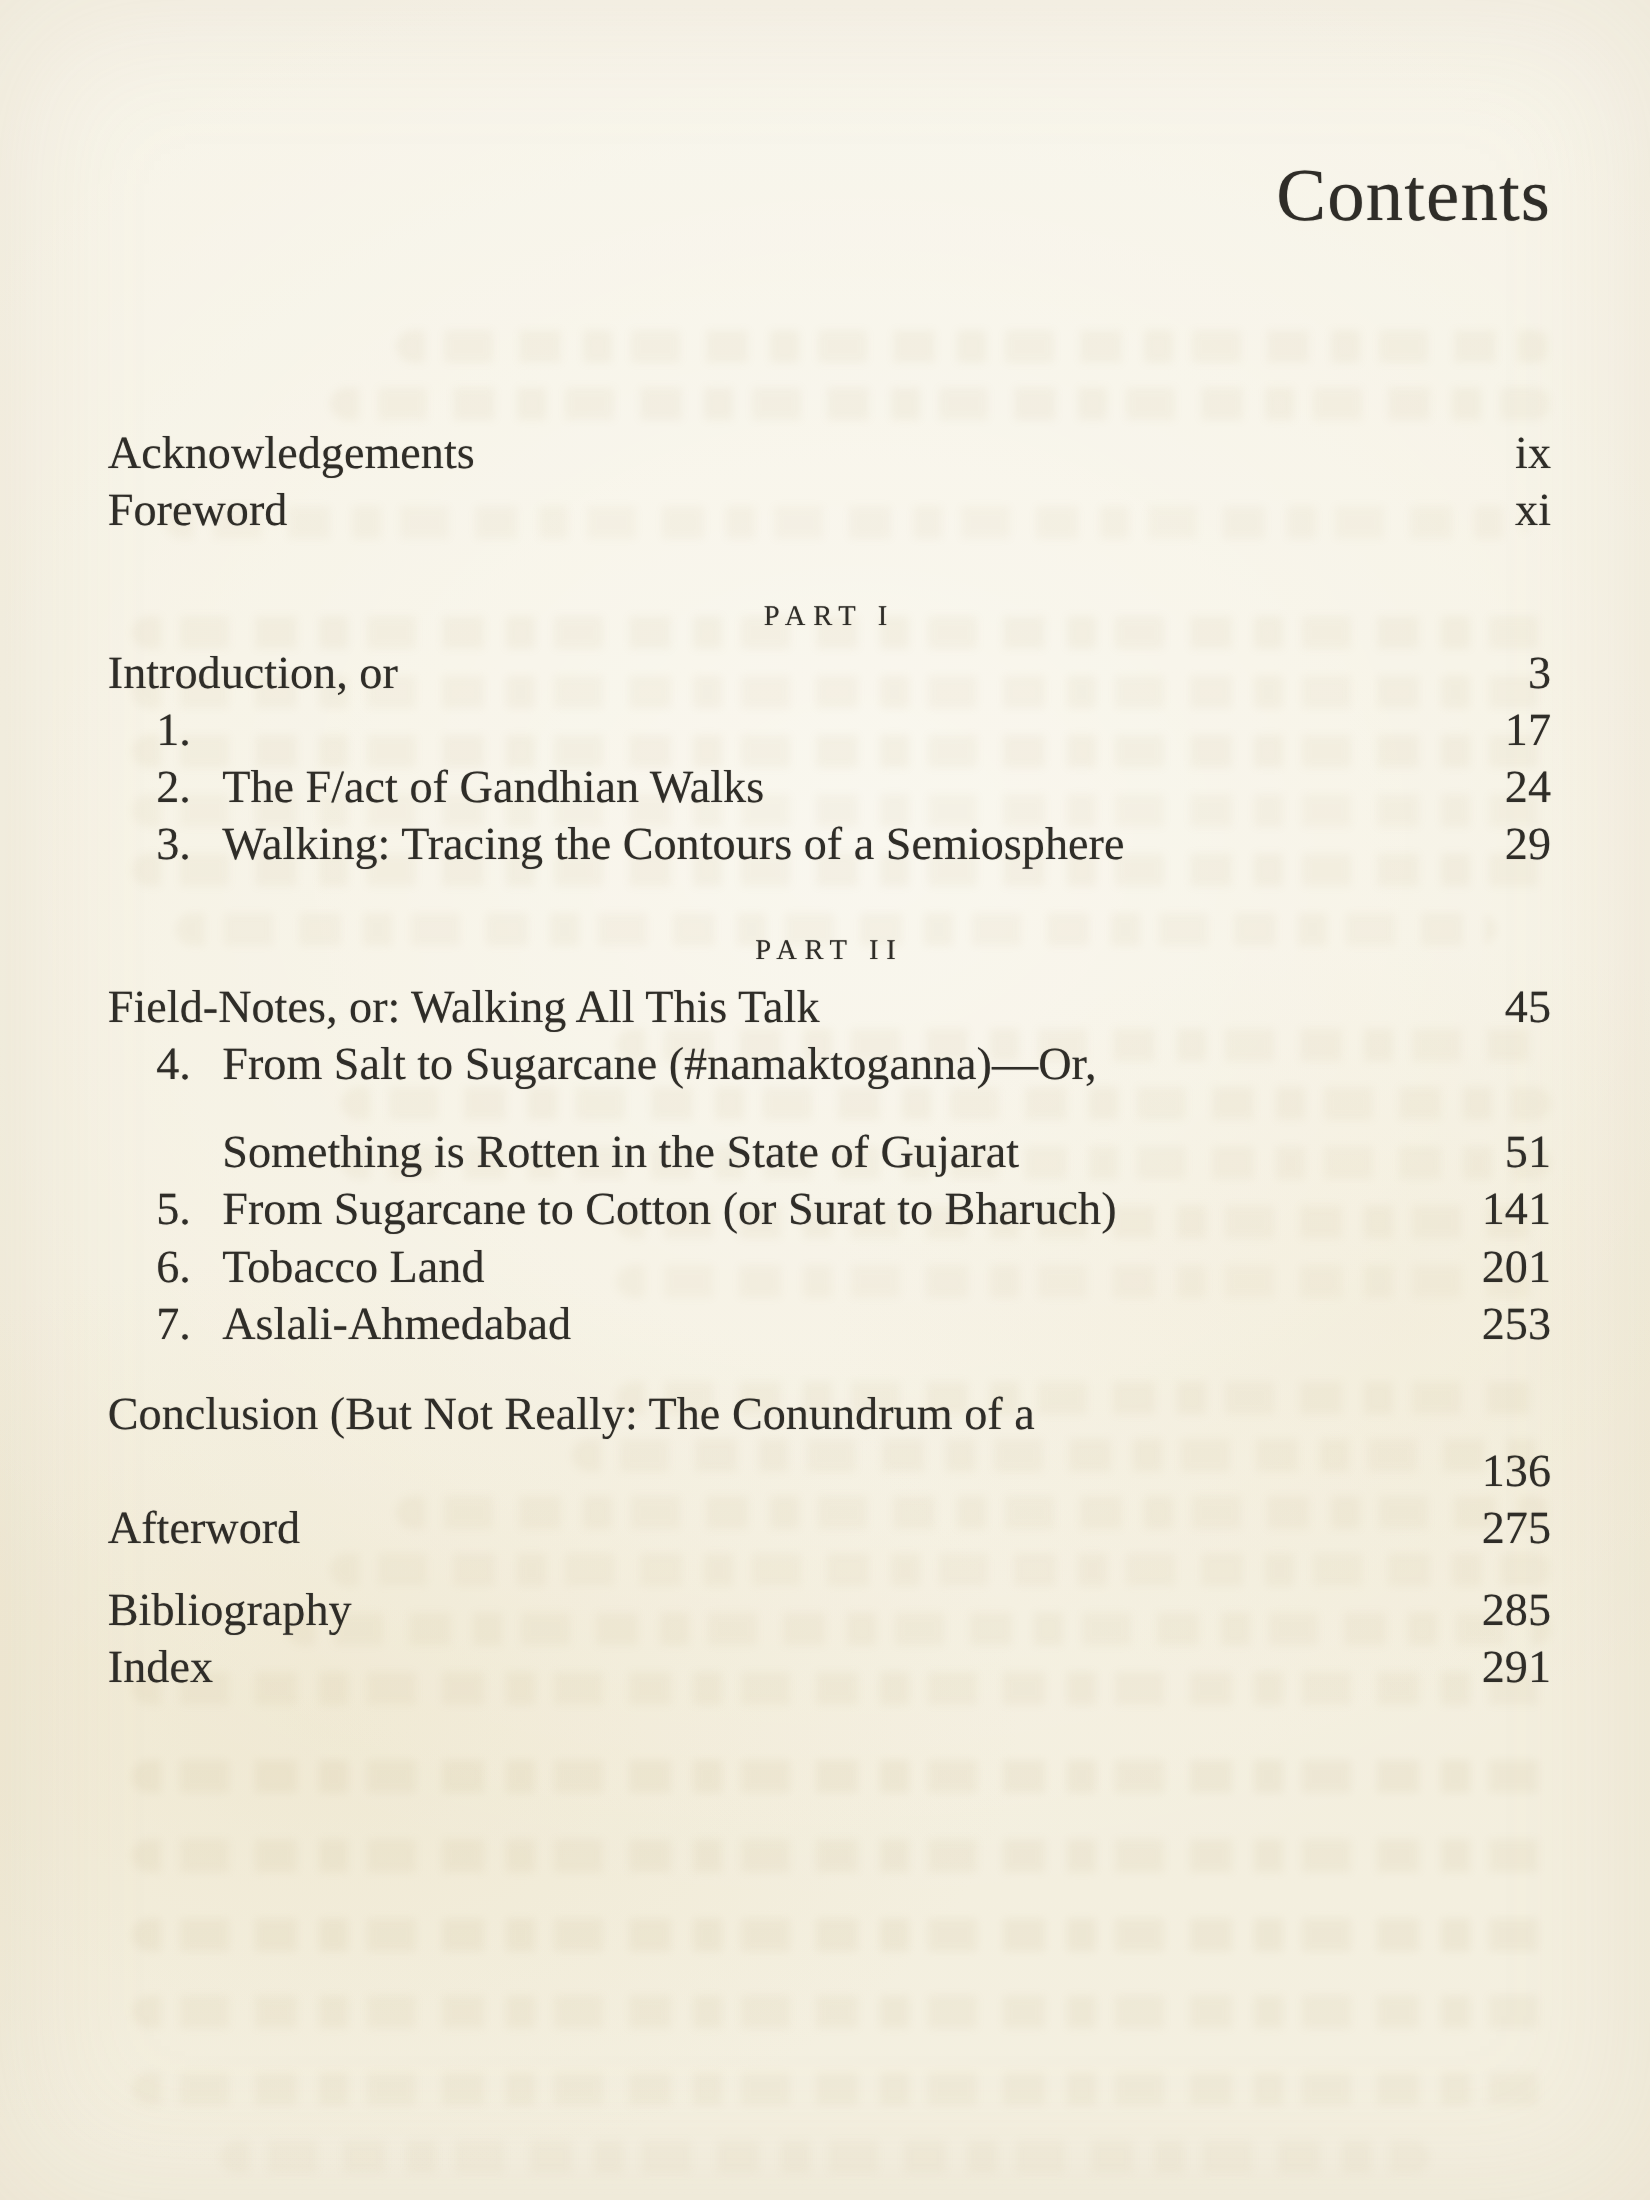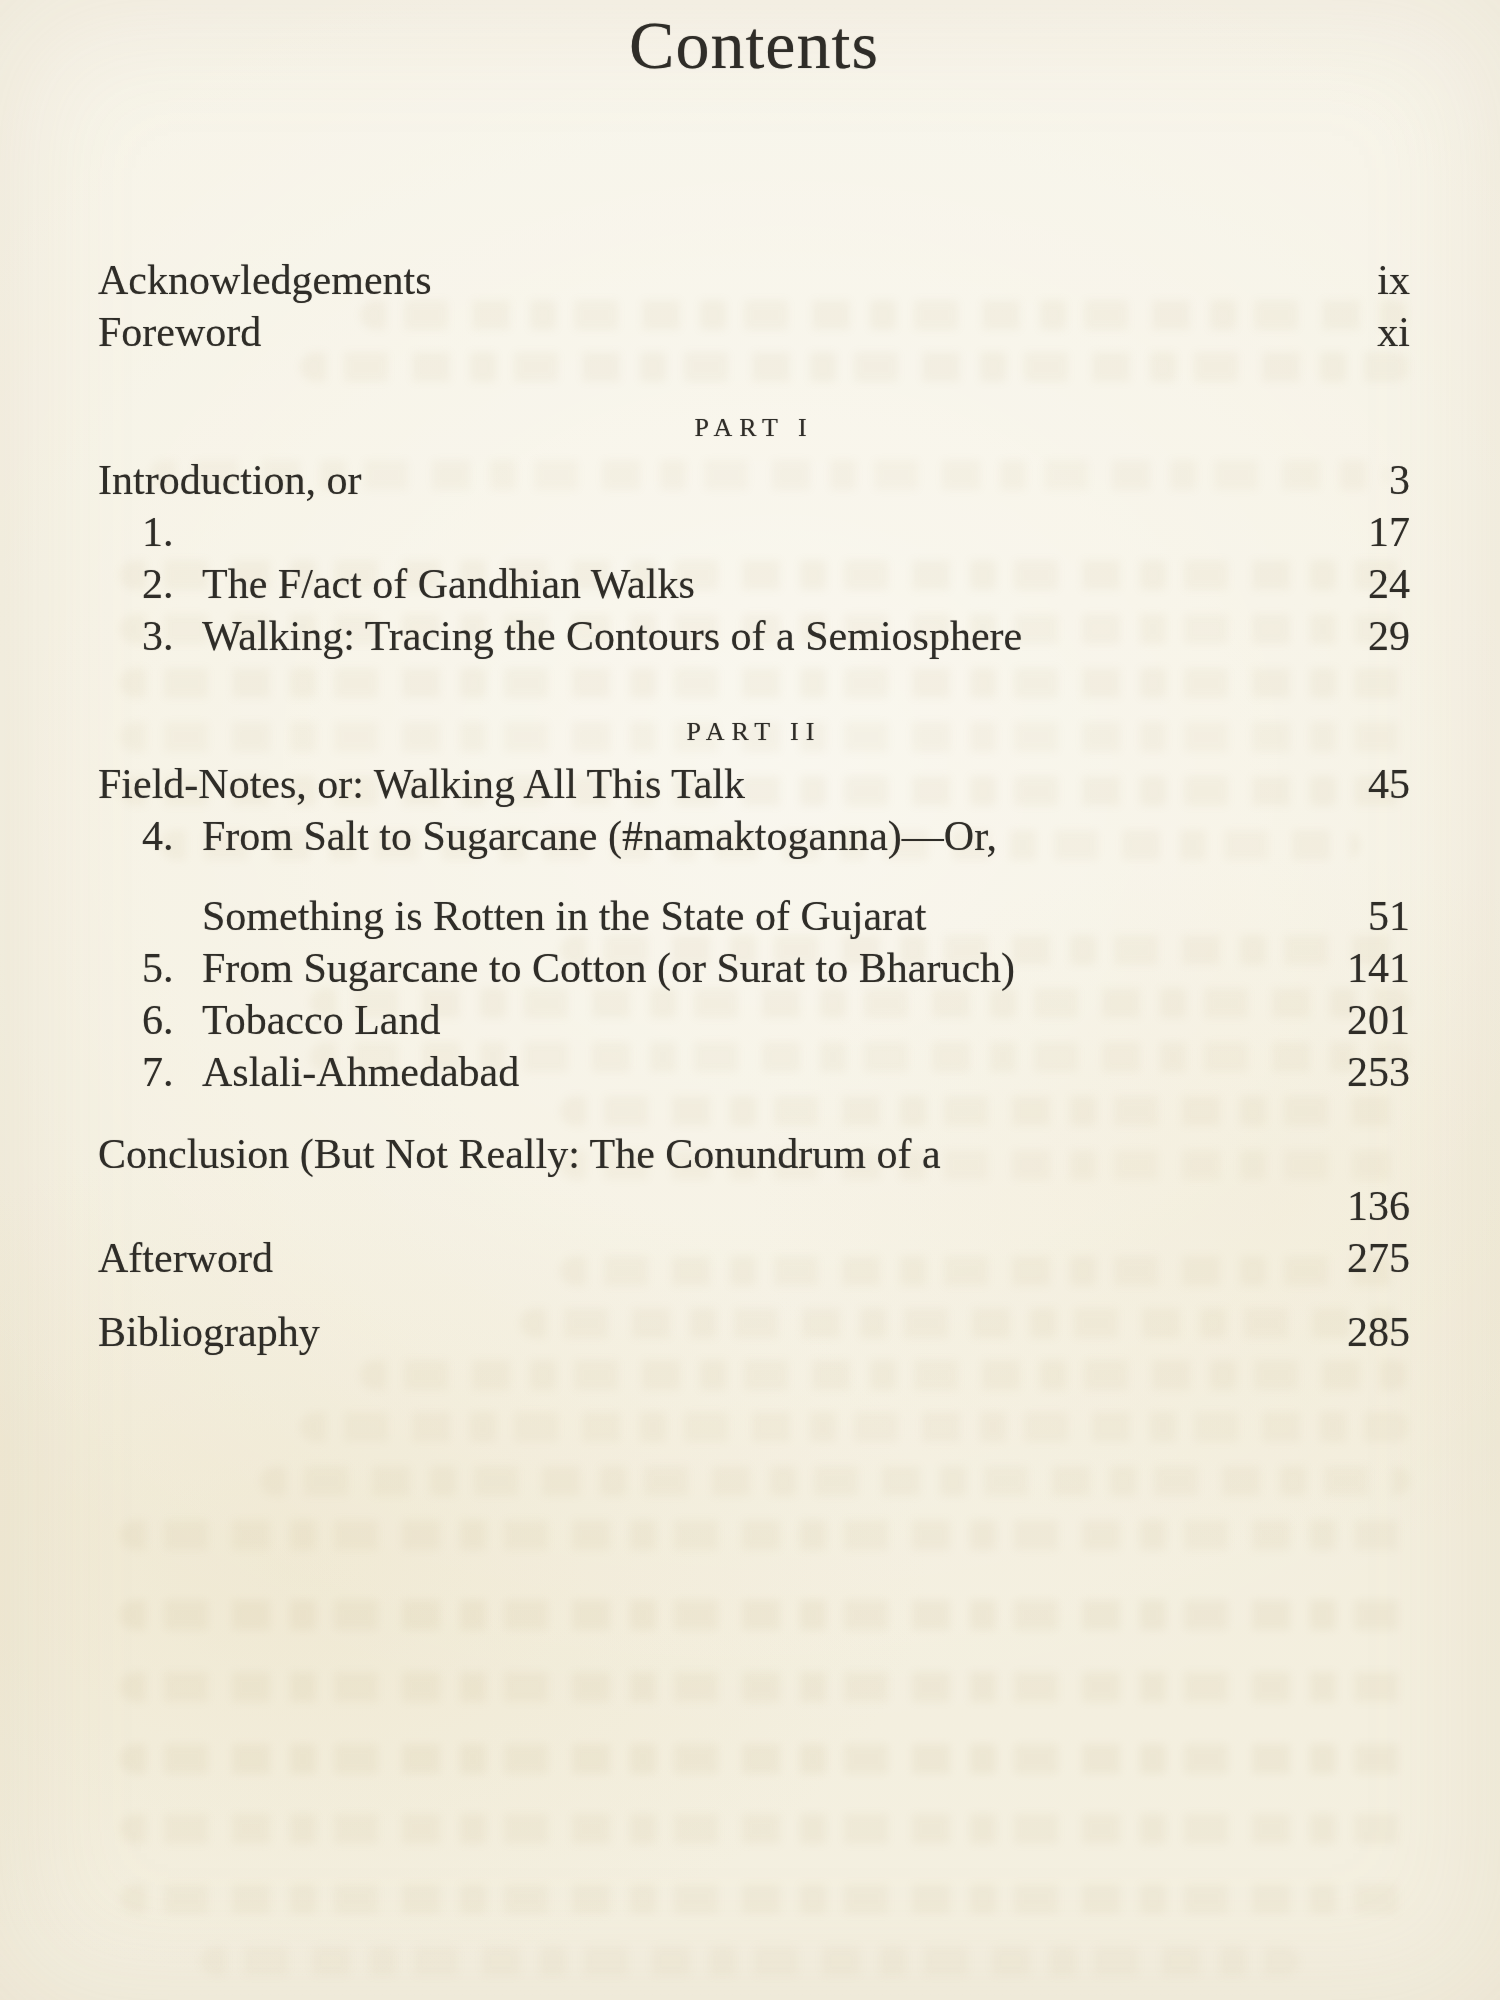--- a/index.html
+++ b/index.html
@@ -30,22 +30,23 @@
       rgba(186,166,116,0.30) 44px, rgba(186,166,116,0.30) 88px,
       rgba(186,166,116,0)   88px,  rgba(186,166,116,0)  112px,
       rgba(186,166,116,0.32) 112px, rgba(186,166,116,0.32) 150px,
       rgba(186,166,116,0)   150px, rgba(186,166,116,0)   170px);
     filter: blur(4px);
   }
   .content {
     position: absolute; left: 98px; top: 0; width: 1312px; z-index: 2;
   }
   .toc-title {
+    margin-top: 132px;
     height: 90px; line-height: 90px;
-    text-align: center;
+    text-align: right;
     font-size: 68px;
     letter-spacing: 1px;
     text-shadow: 0 0 1px rgba(47,45,40,0.55);
   }
   .spacer-top { height: 164px; }
   .row {
     display: flex; align-items: baseline;
     font-size: 42px; line-height: 52px;
     text-shadow: 0 0 1px rgba(47,45,40,0.45);
   }
@@ -193,14 +194,19 @@
     <span class="pagenum">275</span>
   </div>
 
   <div class="gap-backmatter"></div>
 
   <div class="row">
     <span class="label italic">Bibliography</span>
     <span class="fill"></span>
     <span class="pagenum">285</span>
   </div>
+  <div class="row">
+    <span class="label italic">Index</span>
+    <span class="fill"></span>
+    <span class="pagenum">291</span>
+  </div>
 
 </div>
 
 </body></html>

